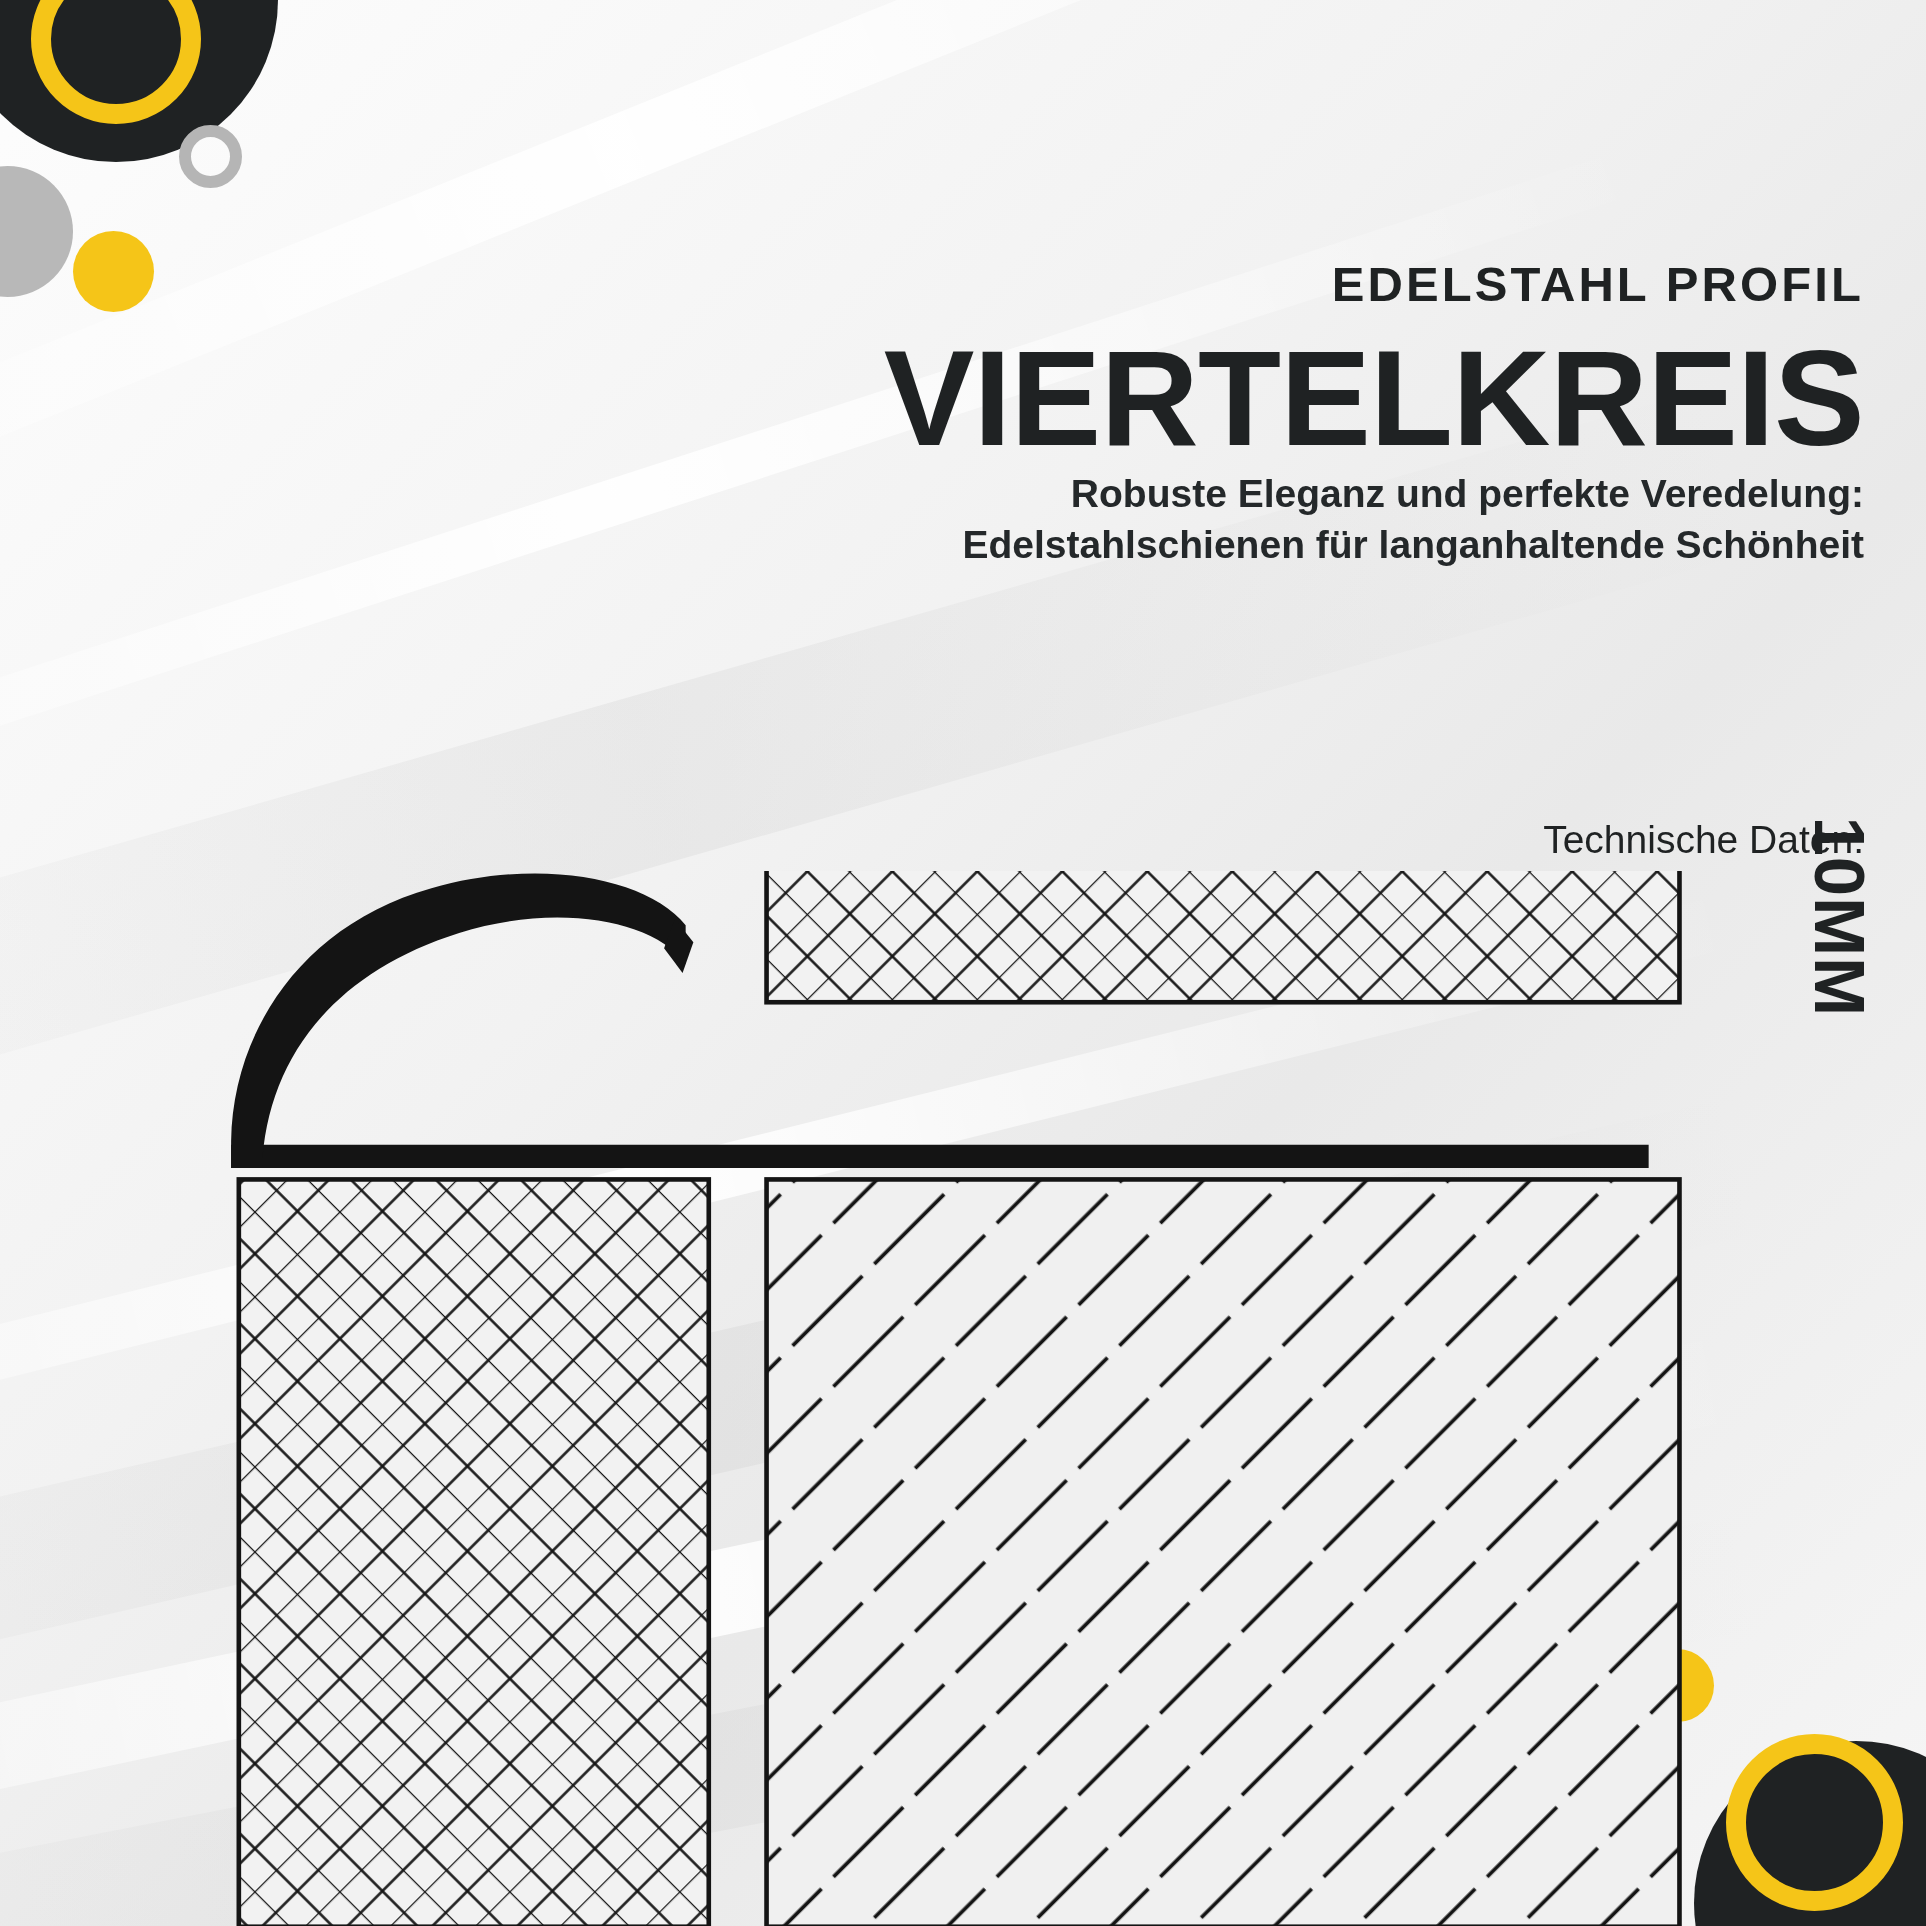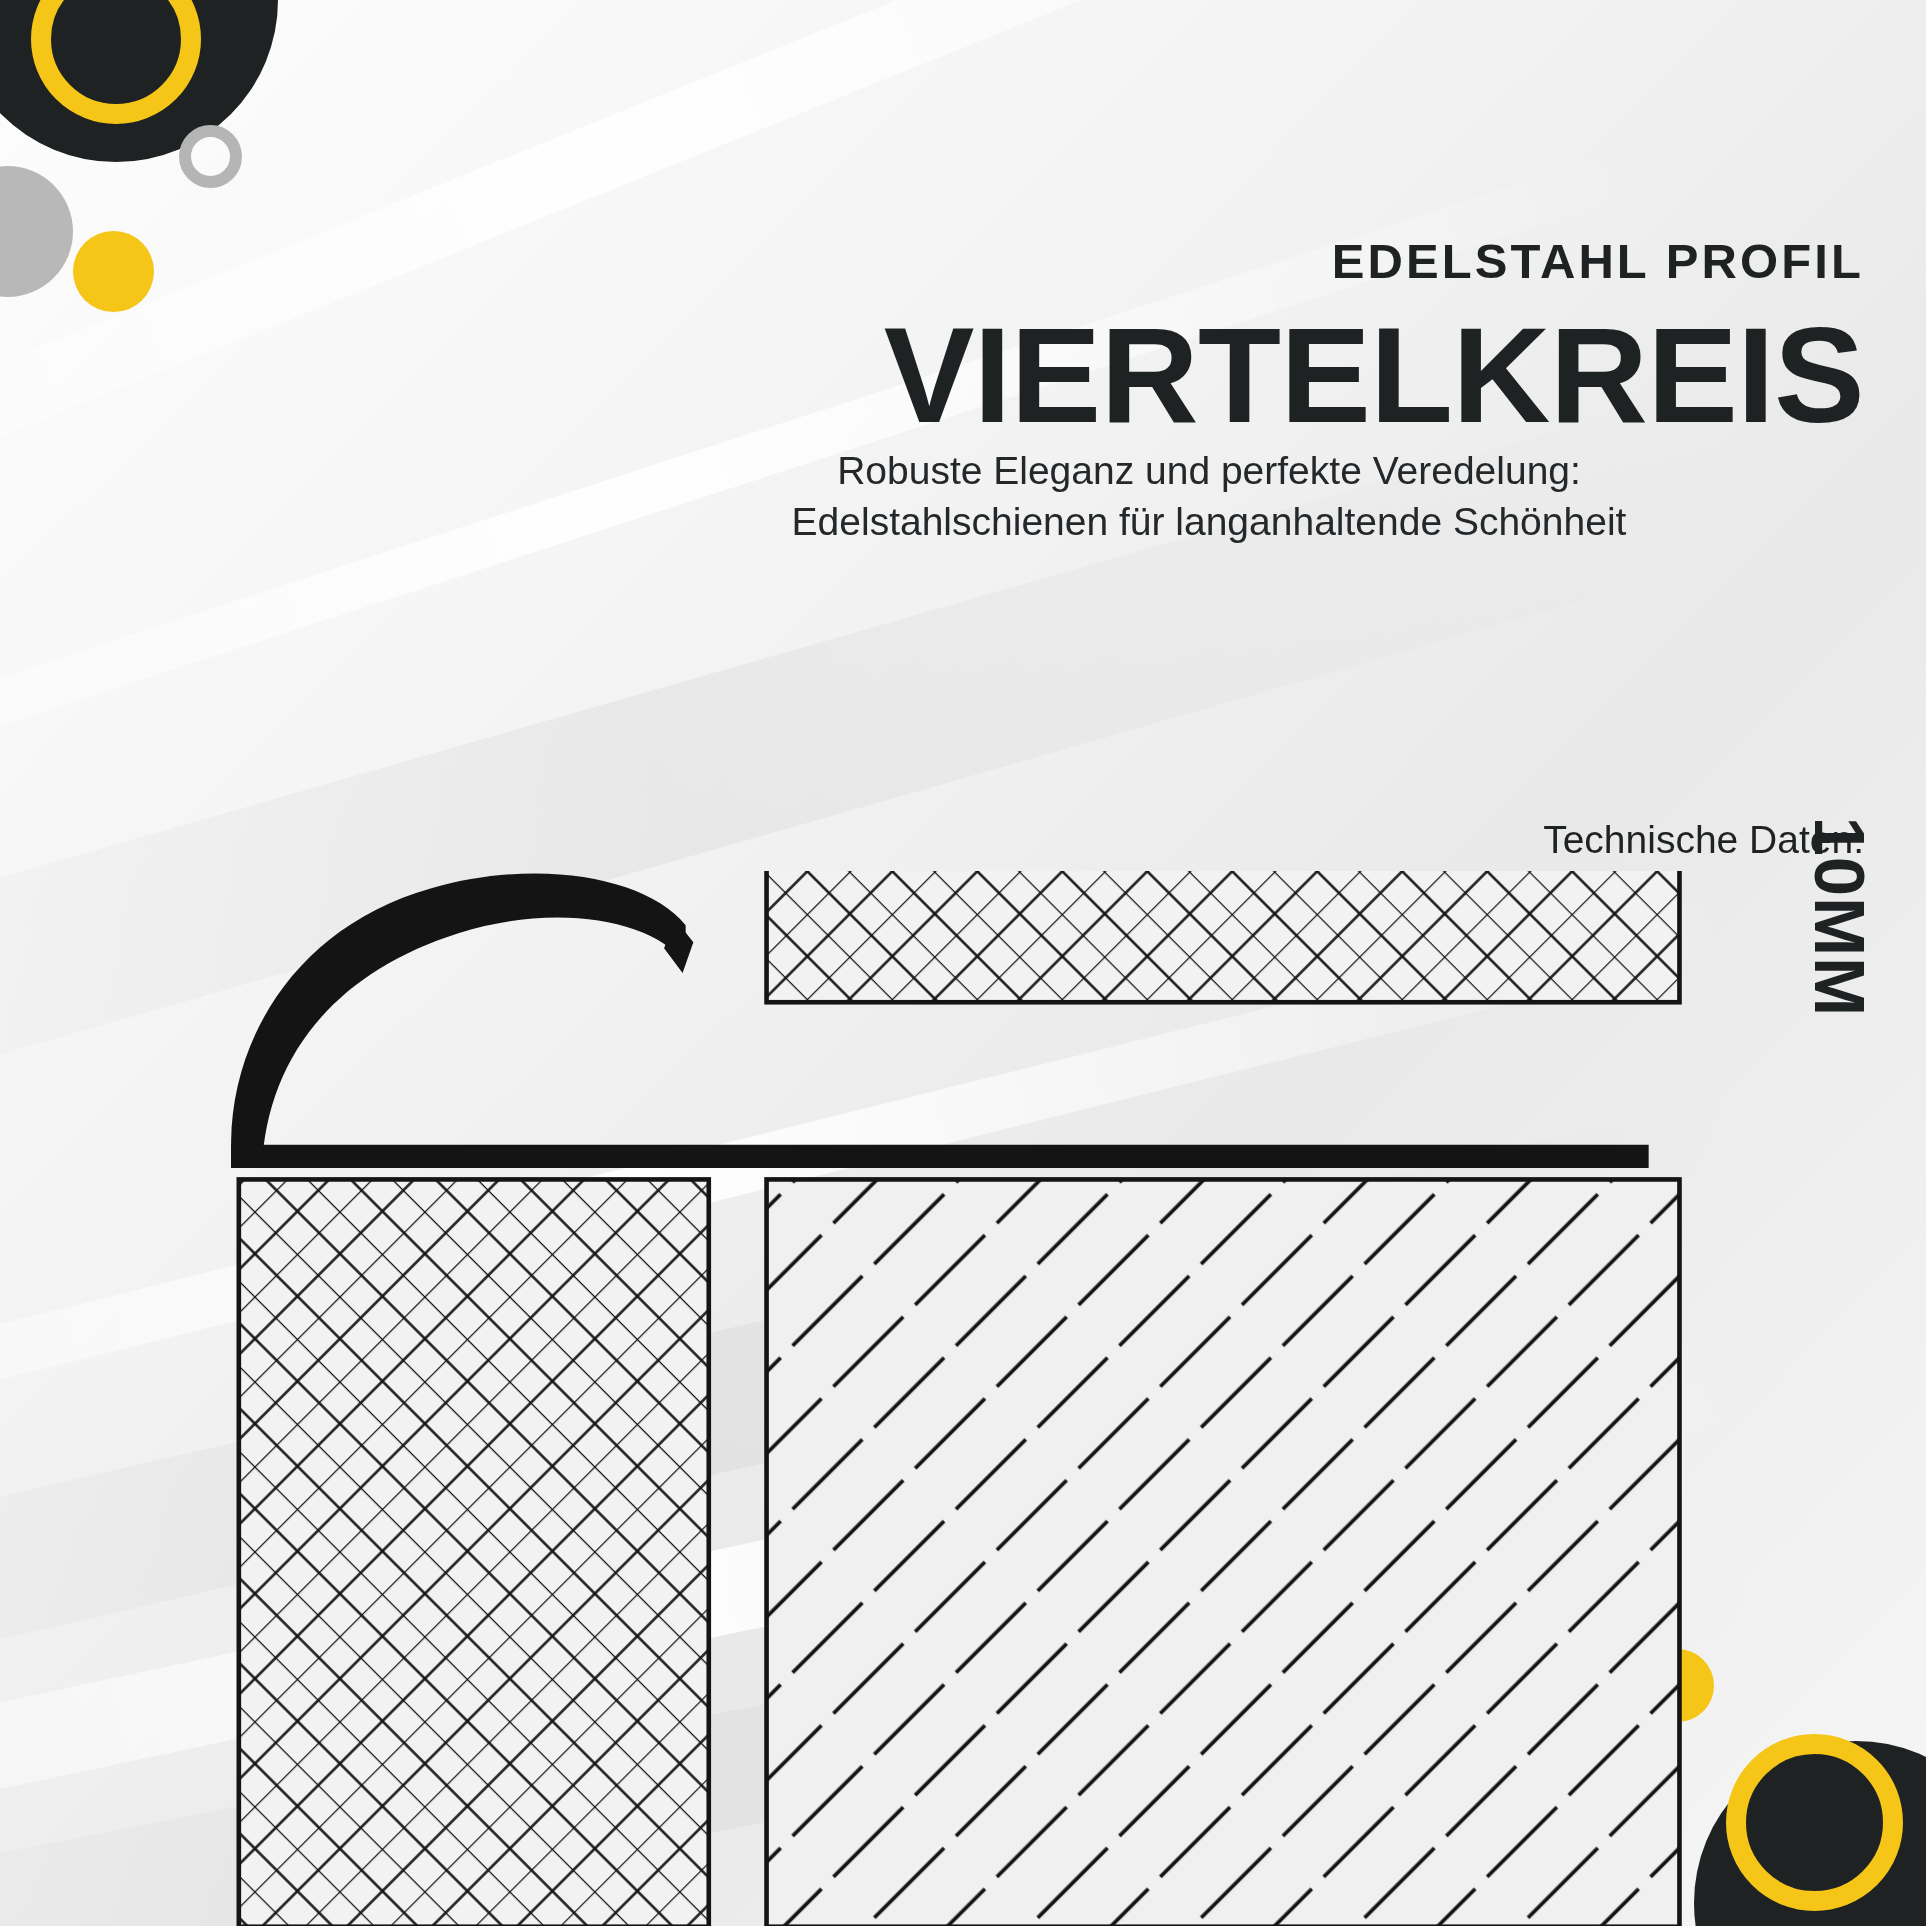--- a/index.html
+++ b/index.html
@@ -47,21 +47,21 @@
   
   #b-dark-br   { right: -92px; bottom: -139px; width: 324px; height: 324px; background: #1f2223; }
   #b-ring-br   { right: 23px;   bottom: 15.4px;   width: 177px; height: 177px; border: 20px solid #f5c518; background: transparent; box-sizing: border-box; }
   #b-yellow-br { right: 212px;  bottom: 204px;  width: 73px;  height: 73px;  background: #f5c518; }
   #b-ring2-br  { right: 266px;  bottom: 46px;   width: 60px;  height: 60px;  border: 11.6px solid #b5b5b5; background: transparent; box-sizing: border-box; }
 
   
   #header {
     position: absolute;
     right: 62px;
-    top: 237px;
+    top: 260px;
     width: 1310px;
     text-align: right;
   }
   #eyebrow {
     font-size: 49px;
     font-weight: 700;
     letter-spacing: 3.1px;
     color: #1f2223;
     line-height: 1;
     margin-bottom: 20px;
@@ -69,24 +69,23 @@
   #title {
     font-size: 136px;
     font-weight: 800;
     letter-spacing: -0.8px;
     color: #1f2223;
     line-height: 1.02;
     text-align: right;
   }
   #subtitle {
     font-size: 39px;
-    font-weight: 400;
+    font-weight: 700;
     color: #24282a;
     line-height: 1.32;
-    text-align: center;
   }
   #tech-label {
     position: absolute;
     right: 62px;
     top: 818px;
     font-size: 39px;
     color: #1f2223;
   }
 
   

